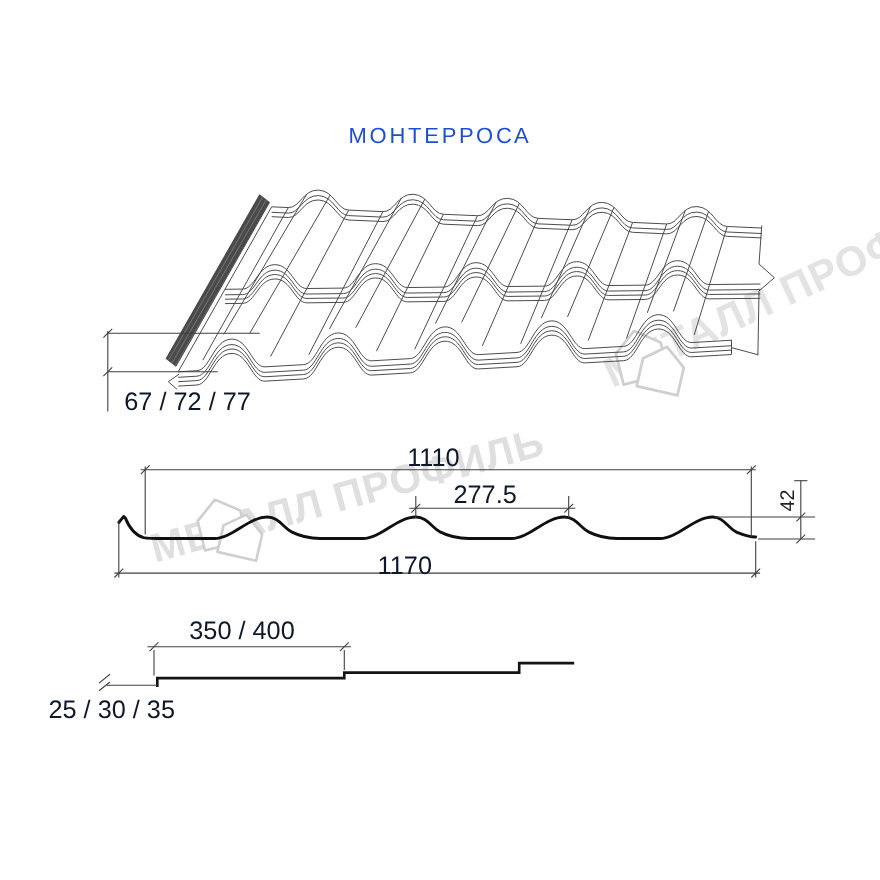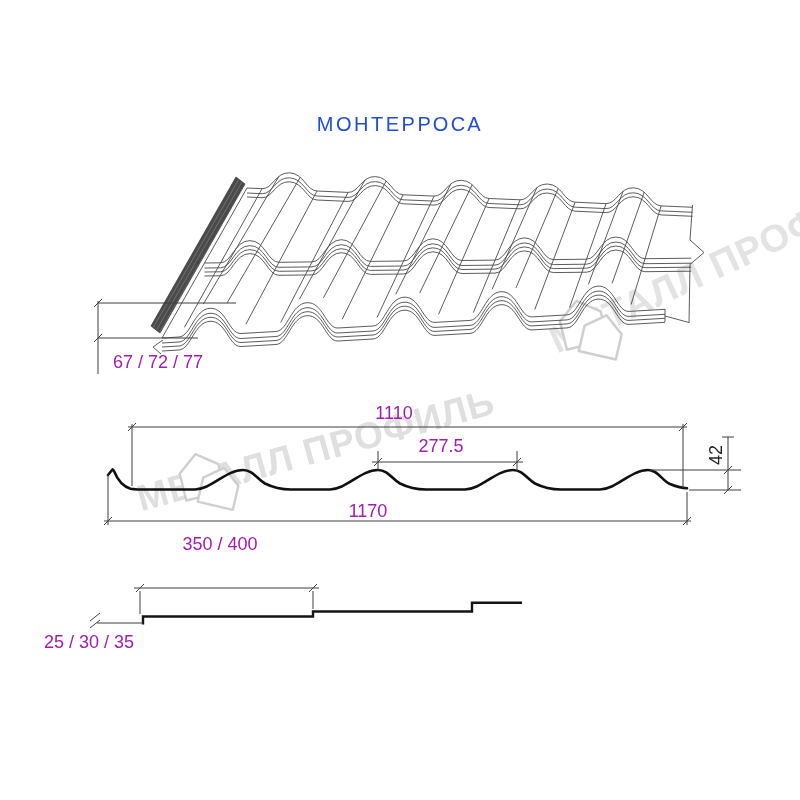--- a/index.html
+++ b/index.html
@@ -1,18 +1,18 @@
 <!DOCTYPE html>
 <html><head>
 <meta charset="utf-8">
 <style>
   html,body{margin:0;padding:0;background:#fff;}
   .page{position:relative;width:800px;height:800px;background:#ffffff;overflow:hidden;
         font-family:"Liberation Sans", sans-serif;}
-  .lbl{position:absolute;color:#a21caf;font-size:18px;white-space:nowrap;z-index:3;}
+  .lbl{position:absolute;color:#0f172a;font-size:23px;white-space:nowrap;z-index:3;}
   .ctr{transform:translateX(-50%);}
   .title{position:absolute;left:400px;top:66px;transform:translateX(-50%);
          font-size:37px;font-weight:700;letter-spacing:-0.5px;color:#111;
          -webkit-text-stroke:0.8px #111;white-space:nowrap;z-index:3;}
   .subtitle{position:absolute;left:400px;top:113px;transform:translateX(-50%);
          font-size:20px;font-weight:400;letter-spacing:2.5px;color:#1d4ed8;white-space:nowrap;z-index:3;text-align:right;}
   .wmtext{position:absolute;font-size:38px;font-weight:700;letter-spacing:1px;
          color:#e3e3e3;white-space:nowrap;z-index:1;transform-origin:0 50%;}
   #wm1{left:552px;top:321px;transform:rotate(-25deg);}
   #wm2{left:138px;top:479px;font-size:37px;color:#dfdfdf;transform:rotate(-15.5deg);}
@@ -111,15 +111,15 @@
 
   <div class="subtitle">МОНТЕРРОСА</div>
 
   <div class="lbl" style="left:113px;top:352px;">67 / 72 / 77</div>
 
   <div class="lbl ctr" style="left:394px;top:403px;">1110</div>
   <div class="lbl ctr" style="left:441px;top:436px;">277.5</div>
   <div class="v42">42</div>
   <div class="lbl ctr" style="left:368px;top:501px;">1170</div>
 
-  <div class="lbl ctr" style="left:220px;top:534px;">350 / 400</div>
+  <div class="lbl ctr" style="left:220px;top:560px;">350 / 400</div>
   <div class="lbl" style="left:44px;top:632px;">25 / 30 / 35</div>
 </div>
 
 </body></html>

